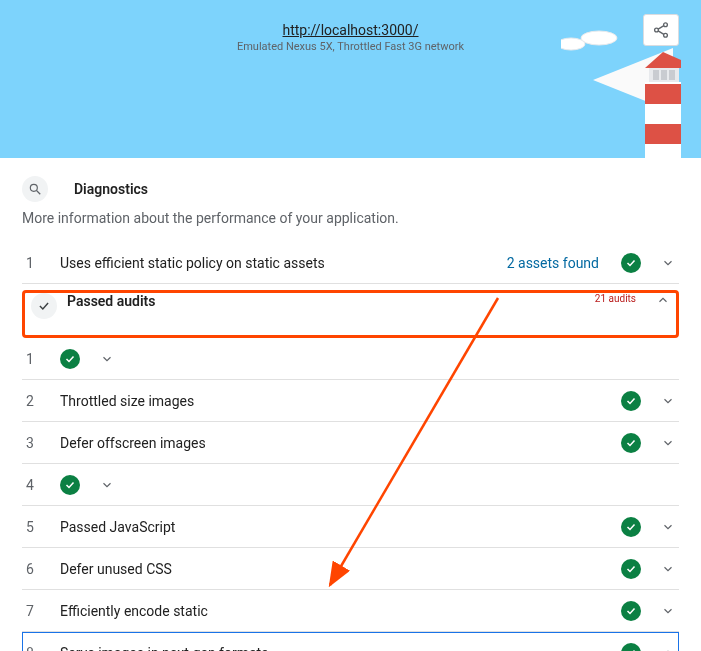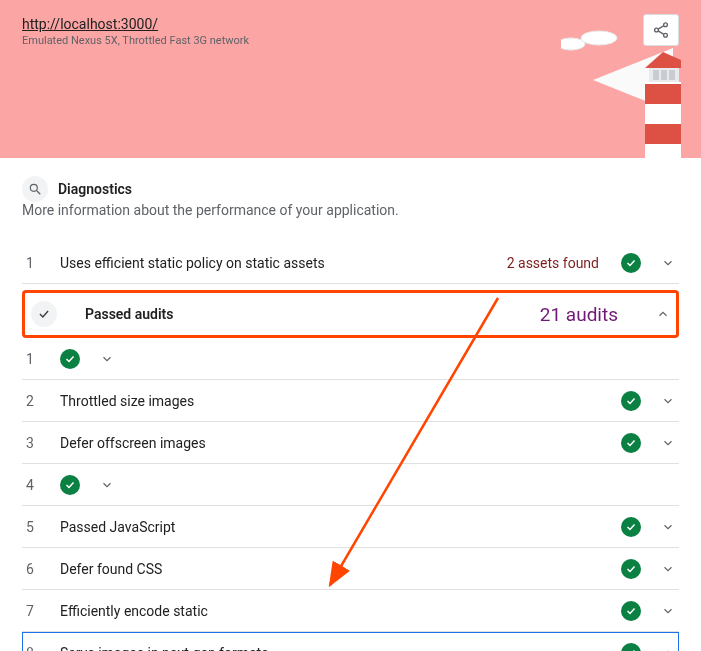--- a/index.html
+++ b/index.html
@@ -7,25 +7,26 @@
     font-family: Roboto, "Helvetica Neue", Arial, sans-serif;
     font-size: 14px;
     color: #212121;
     width: 701px;
     height: 651px;
     background: #fff;
     overflow: hidden;
     position: relative;
   }
   .header-area {
-    background: #fca5a5;
-    padding: 16px 22px 8px 22px;
+    background: #7dd3fc;
+    padding: 22px 22px 8px 22px;
     height: 158px;
     position: relative;
     overflow: hidden;
+    text-align: center;
   }
   .url {
     font-size: 14px;
     text-decoration: underline;
     color: #212121;
   }
   .emulation {
     font-size: 11px;
     color: #5f6368;
     margin-top: 2px;
@@ -52,55 +53,56 @@
     height: 130px;
     pointer-events: none;
   }
   .content {
     padding: 18px 22px 0 22px;
     position: relative;
   }
   .section-head {
     display: flex;
     align-items: center;
-    gap: 10px;
+    gap: 26px;
+    margin-bottom: 8px;
   }
   .mag-circle {
     width: 26px;
     height: 26px;
     background: #f1f3f4;
     border-radius: 50%;
     display: flex;
     align-items: center;
     justify-content: center;
   }
   .mag-icon { width: 14px; height: 14px; stroke: #5f6368; fill: none; }
   .section-title { font-weight: 600; font-size: 14px; }
-  .section-desc { color: #5f6368; font-size: 14px; margin-bottom: 24px; }
+  .section-desc { color: #5f6368; font-size: 14px; margin-bottom: 16px; }
   .row {
     display: flex;
     align-items: center;
     height: 42px;
     border-bottom: 1px solid #e0e0e0;
     padding: 0 4px;
     gap: 14px;
   }
   .row .num {
     width: 20px;
     color: #5f6368;
     font-size: 14px;
     text-align: left;
   }
   .row .label {
     flex: 1;
     font-size: 14px;
     color: #212121;
   }
   .row .detail {
-    color: #7f1d1d;
+    color: #0369a1;
     font-size: 14px;
     margin-right: 8px;
   }
   .check-badge {
     width: 20px;
     height: 20px;
     background: #0b8043;
     border-radius: 50%;
     display: flex;
     align-items: center;
@@ -110,40 +112,39 @@
   .chevron {
     width: 14px;
     height: 14px;
     stroke: #5f6368;
     stroke-width: 2;
     fill: none;
     margin-left: 6px;
   }
   .passed-row {
     display: flex;
-    align-items: center;
     height: 48px;
-    gap: 28px;
+    gap: 10px;
     border: 3px solid #ff4500;
     border-radius: 4px;
     padding: 0 6px;
     margin-top: 6px;
   }
   .passed-icon-circle {
     width: 26px;
     height: 26px;
     background: #f1f3f4;
     border-radius: 50%;
     display: flex;
     align-items: center;
     justify-content: center;
   }
   .passed-icon-circle svg { width: 14px; height: 14px; stroke: #3c4043; stroke-width: 2.5; fill: none; }
   .passed-title { font-weight: 600; flex: 1; font-size: 14px; }
-  .passed-count { color: #701a75; font-size: 19px; margin-right: 4px; }
+  .passed-count { color: #b91c1c; font-size: 10px; margin-right: 4px; }
   .row.highlighted {
     outline: 1.5px solid #1a73e8;
     outline-offset: -1px;
   }
   
   .arrow-svg {
     position: absolute;
     top: 0;
     left: 0;
     pointer-events: none;
@@ -275,21 +276,21 @@
           <svg viewBox="0 0 24 24">
             <polyline points="5,12 10,17 19,7"></polyline>
           </svg>
         </span>
         <svg class="chevron" viewBox="0 0 24 24">
           <polyline points="6,9 12,15 18,9"></polyline>
         </svg>
       </div>
       <div class="row">
         <span class="num">6</span>
-        <span class="label">Defer found CSS</span>
+        <span class="label">Defer unused CSS</span>
         <span class="check-badge">
           <svg viewBox="0 0 24 24">
             <polyline points="5,12 10,17 19,7"></polyline>
           </svg>
         </span>
         <svg class="chevron" viewBox="0 0 24 24">
           <polyline points="6,9 12,15 18,9"></polyline>
         </svg>
       </div>
       <div class="row">

